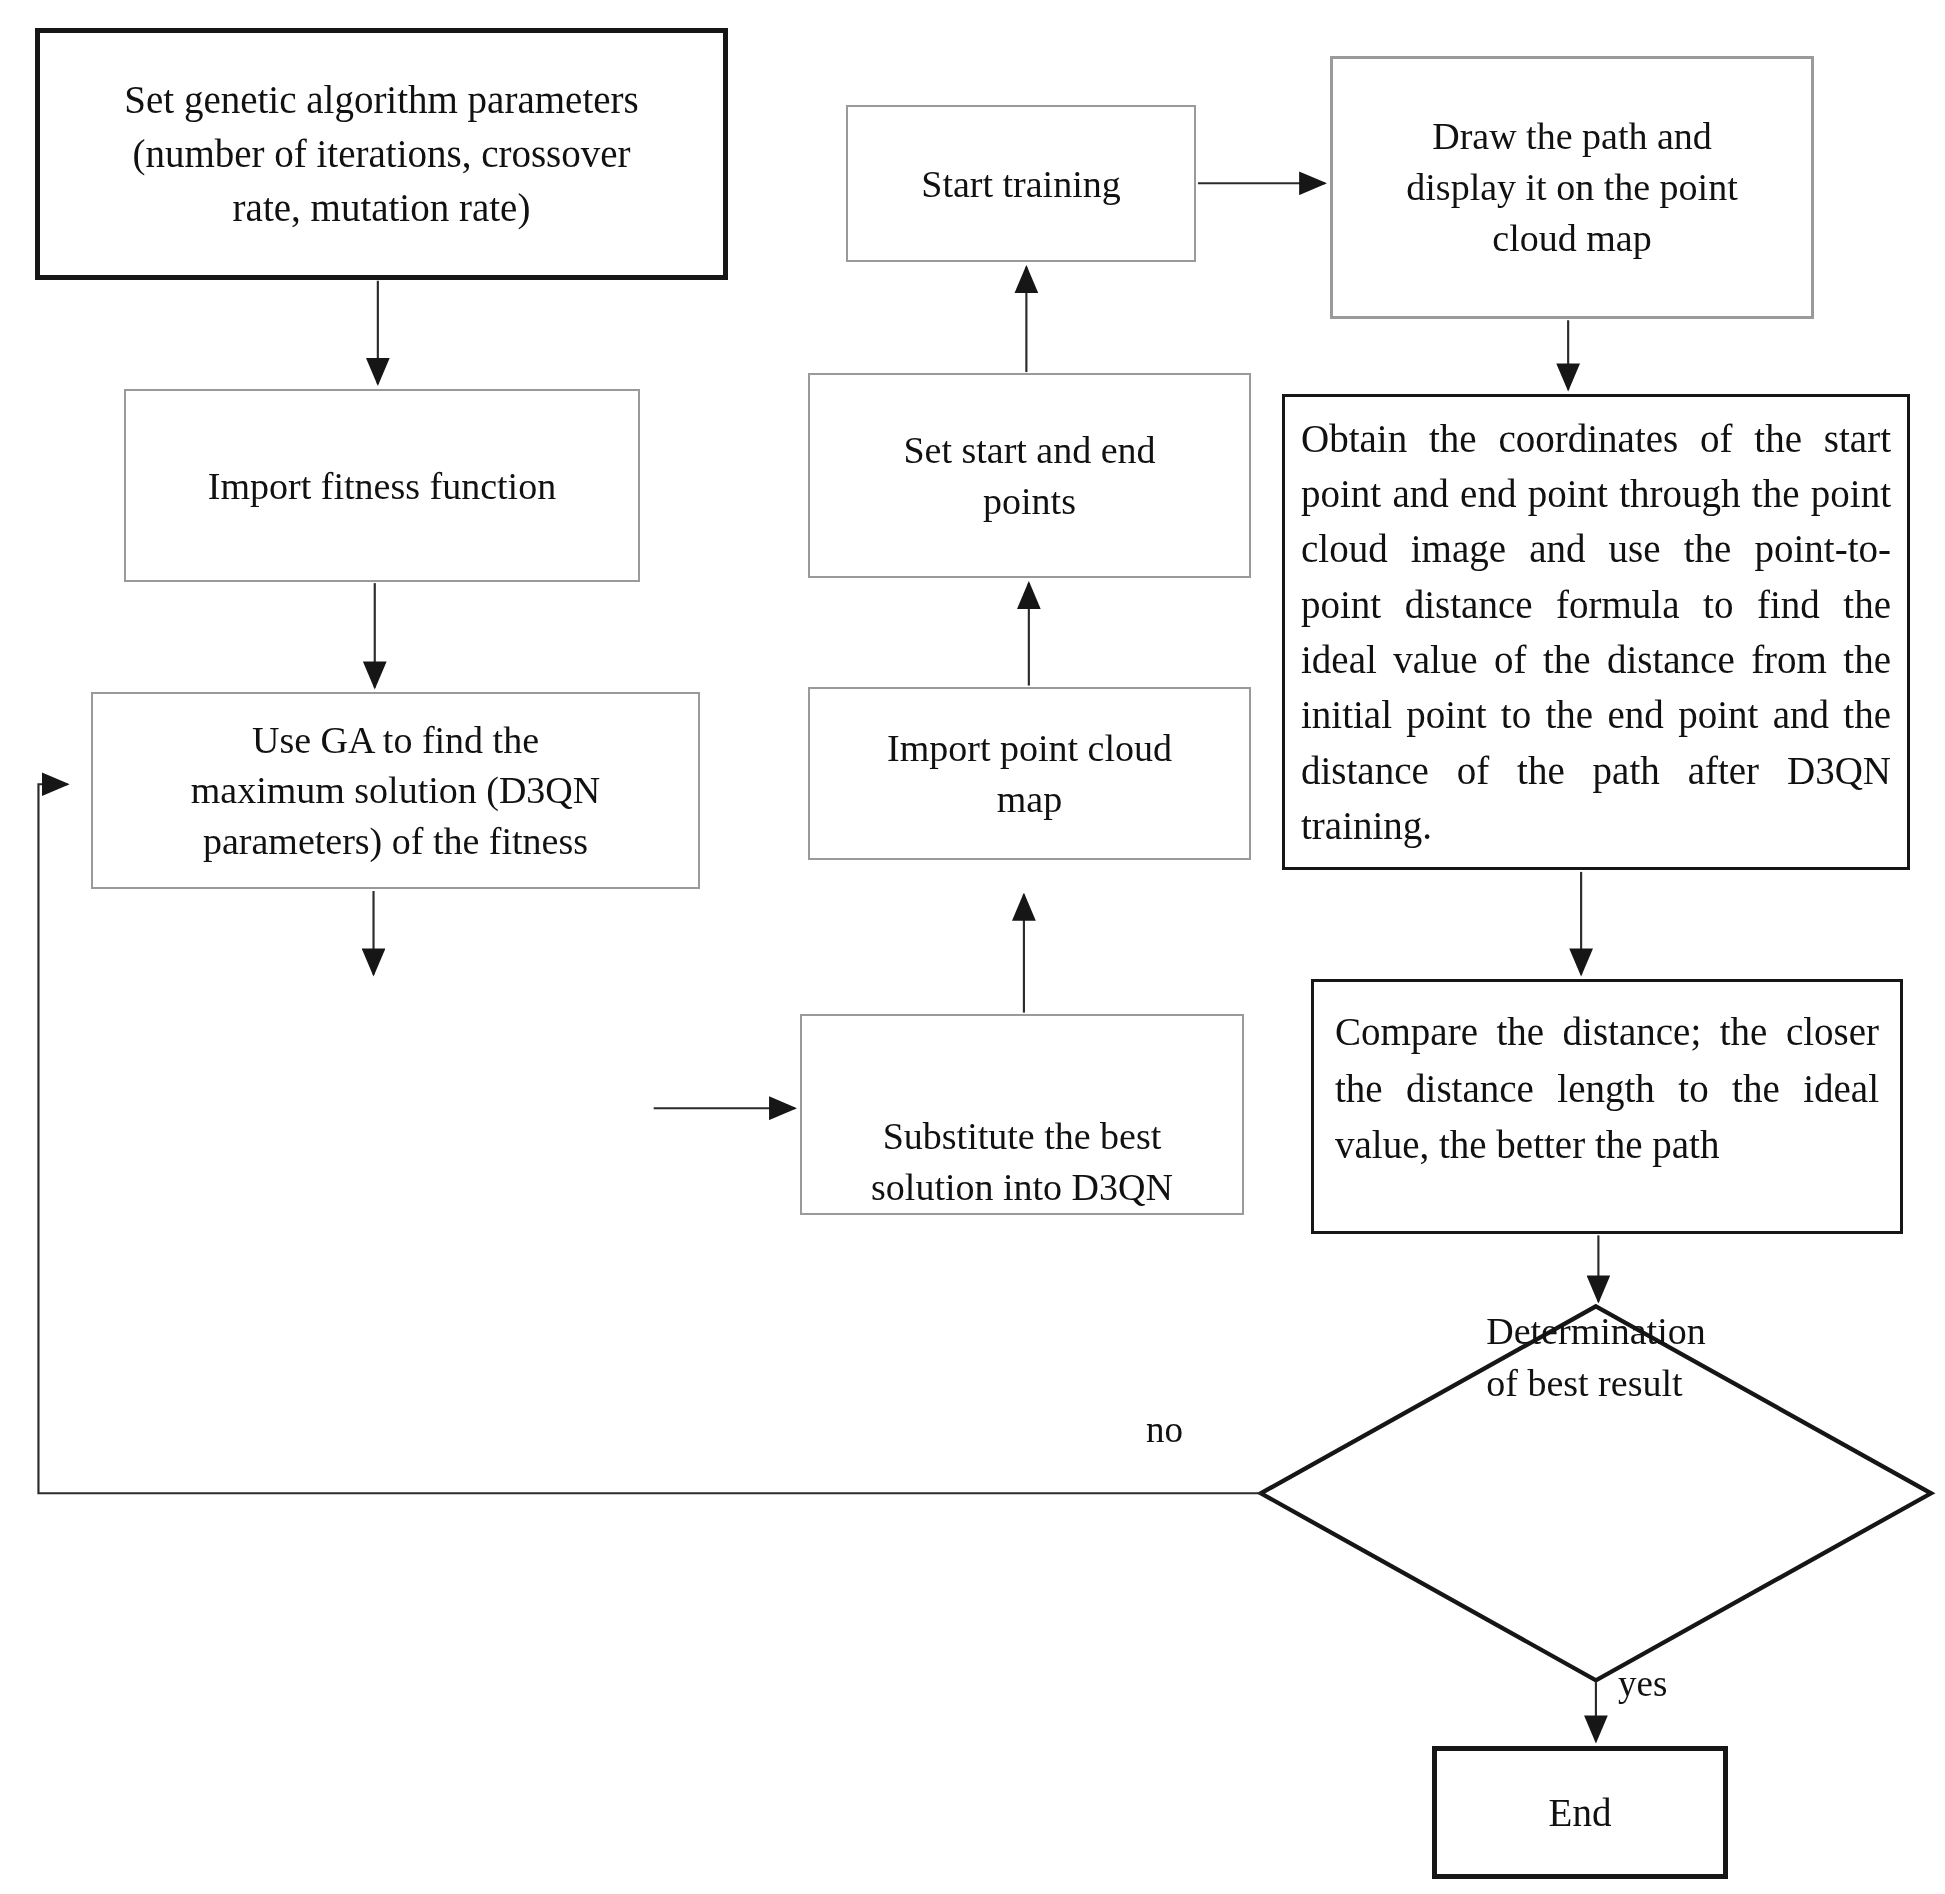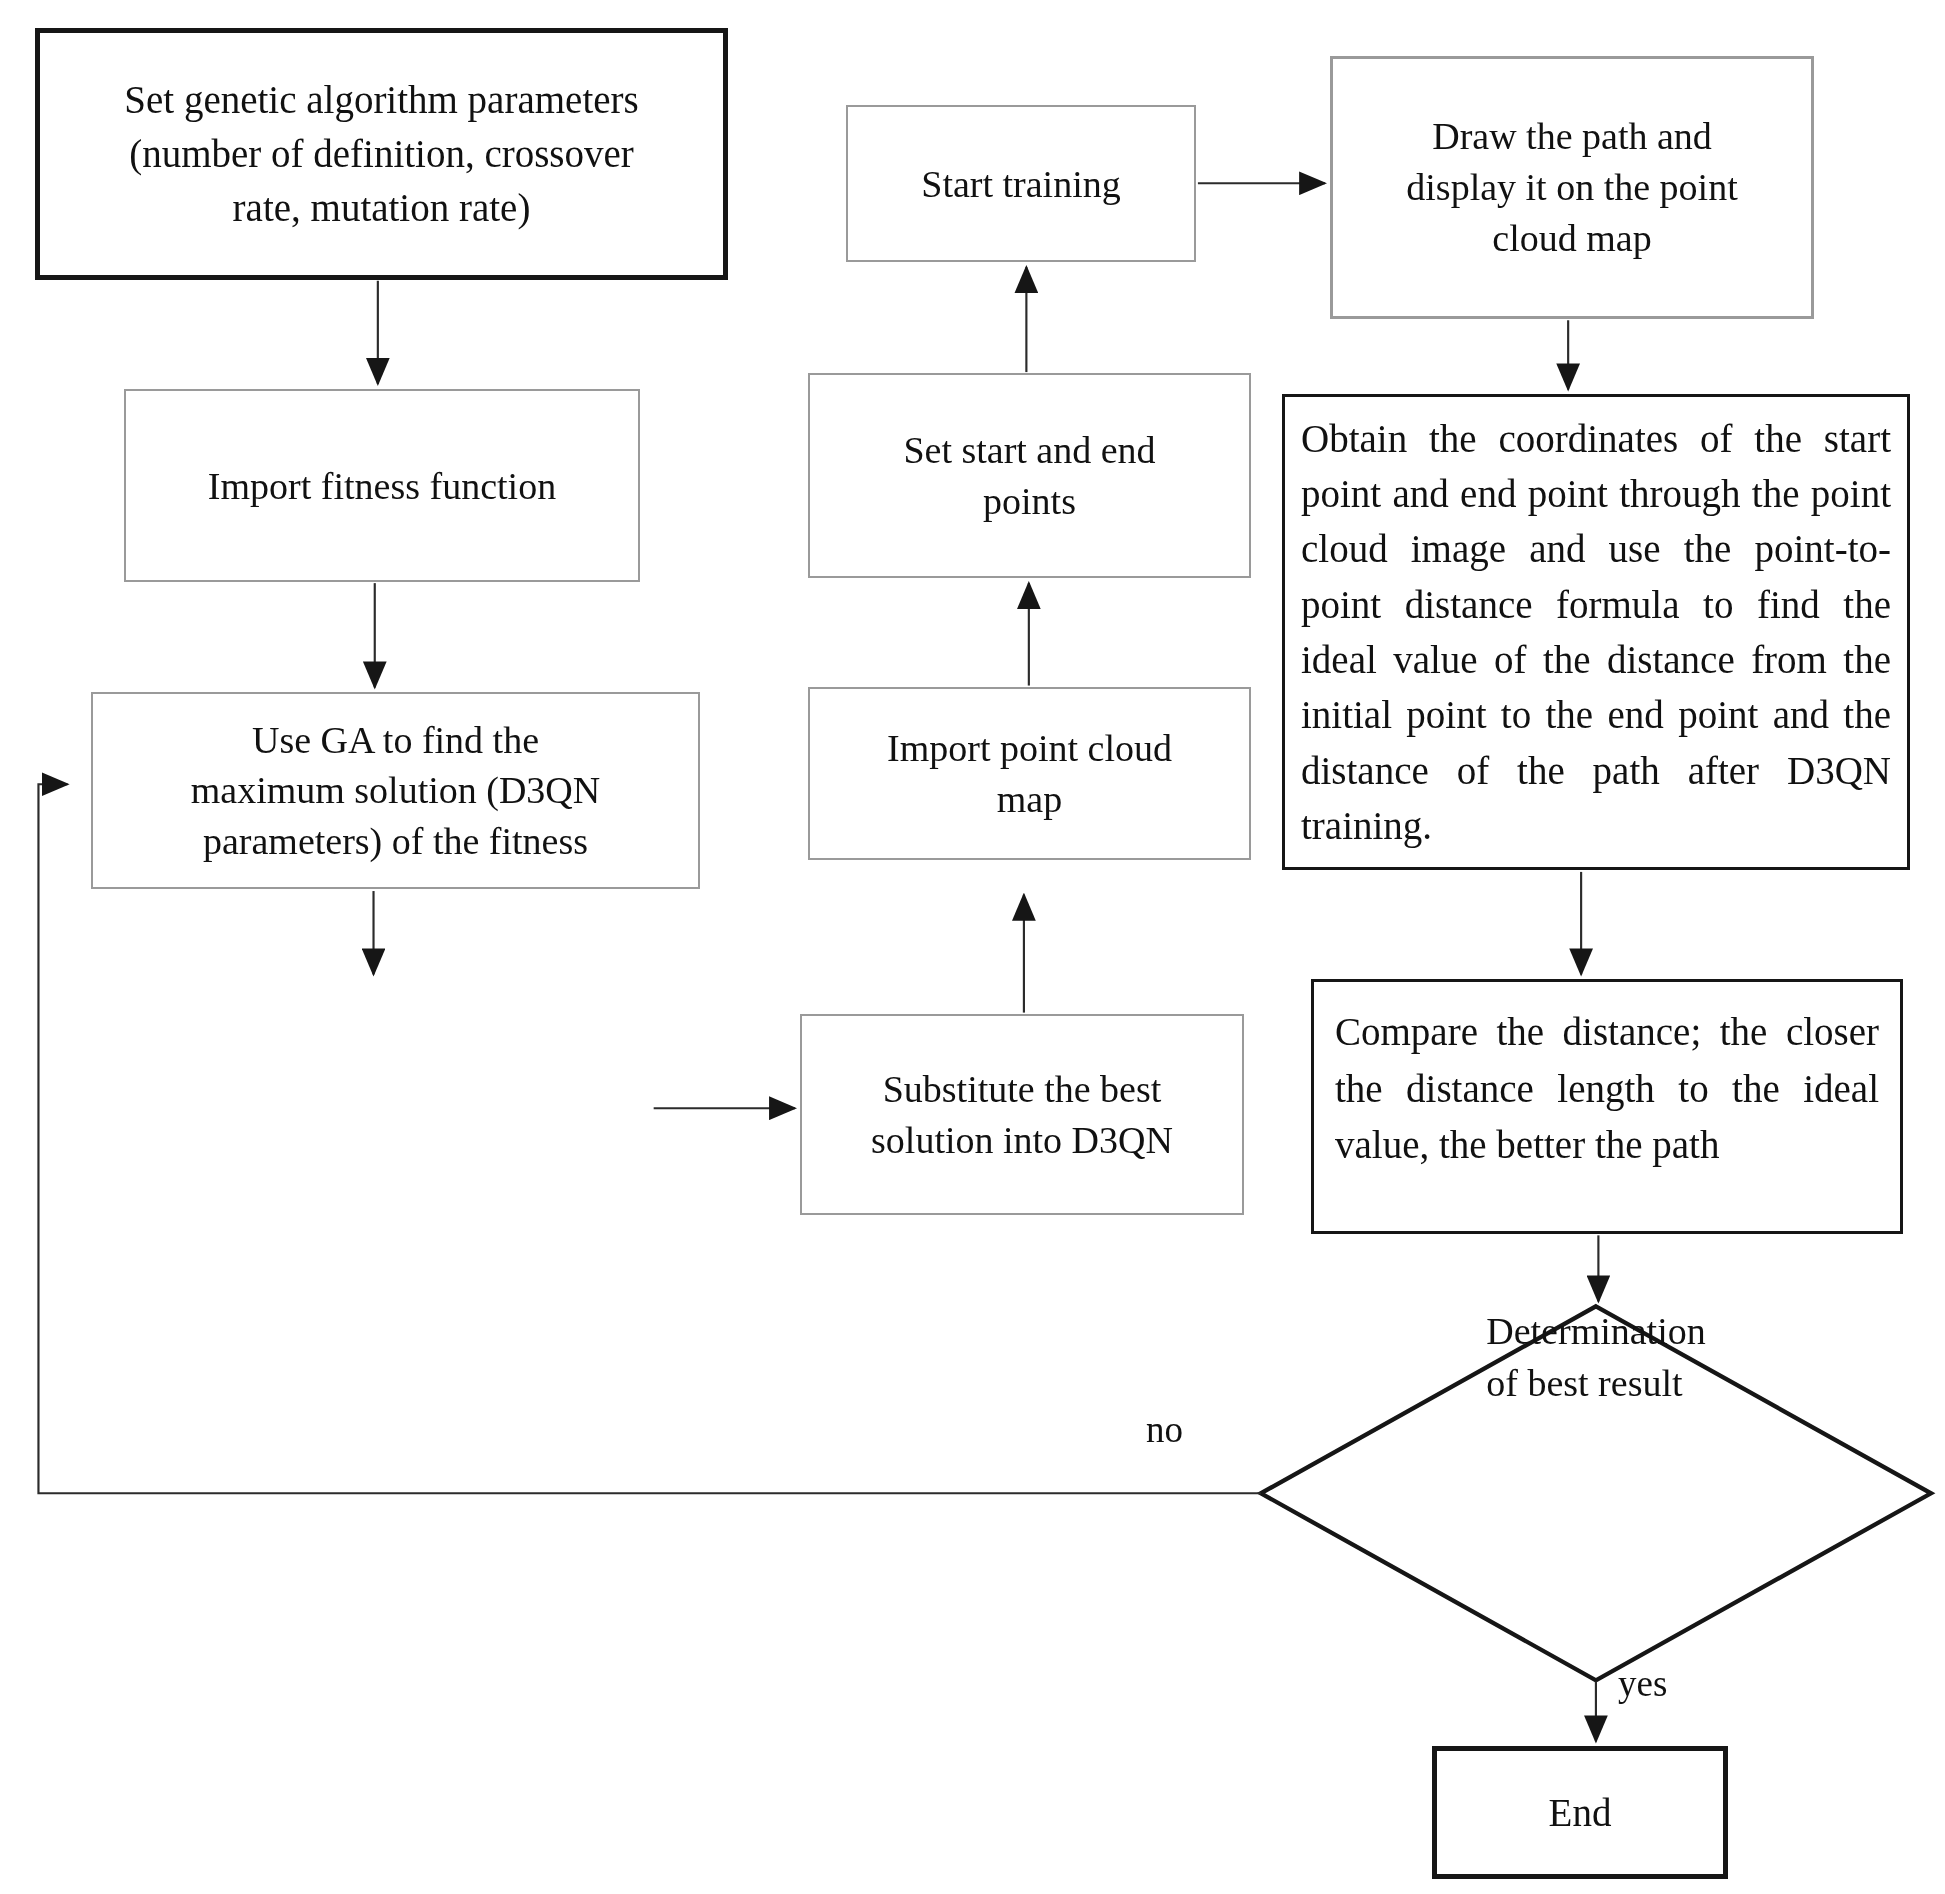--- a/index.html
+++ b/index.html
@@ -21,21 +21,21 @@
   .node-text{white-space:pre-line;display:block;width:100%;}
   .gray{border:2.5px solid #9a9a9a;}
   .black-thick{border:5.6px solid #161616;}
   .black-mid{border:3.7px solid #161616;}
   
   #n-a{left:35px;top:28px;width:693px;height:252px;font-size:39px;line-height:1.38;}
   #n-b{left:124px;top:389px;width:516px;height:193px;font-size:38px;}
   #n-c{left:72px;top:692px;width:609px;height:197px;font-size:38px;line-height:1.32;margin-left:19px;}
   #n-d{left:95px;top:979px;width:557px;height:258px;font-size:38px;line-height:1.34;}
   
-  #n-e{left:800px;top:1014px;width:444px;height:201px;font-size:38px;line-height:1.34;}
+  #n-e{left:800px;top:1014px;width:444px;height:201px;font-size:38px;line-height:1.34;align-items:flex-end;}
   #n-f{left:808px;top:687px;width:443px;height:173px;font-size:38px;line-height:1.34;}
   #n-g{left:808px;top:373px;width:443px;height:205px;font-size:38px;line-height:1.34;}
   #n-h{left:846px;top:105px;width:350px;height:157px;font-size:38px;}
   
   #n-i{left:1330px;top:56px;width:484px;height:263px;font-size:38px;line-height:1.34;border-width:3.1px;}
   #n-j{left:1282px;top:394px;width:628px;height:476px;font-size:39px;line-height:1.42;
        align-items:center;justify-content:flex-start;padding:13.6px 16px;border-width:3.1px;}
   #n-k{left:1311px;top:979px;width:592px;height:255px;font-size:39px;line-height:1.45;
        align-items:flex-start;justify-content:flex-start;padding:22px 21px;}
   .justify .node-text{text-align:justify;text-justify:inter-word;white-space:normal;}
@@ -78,21 +78,21 @@
     <line x1="1663" y1="603" x2="1663" y2="433" stroke="#2b2b2b" stroke-width="3.5" marker-end="url(#arr)"></line>
     <line x1="1941" y1="297" x2="2147" y2="297" stroke="#2b2b2b" stroke-width="3.5" marker-end="url(#arr)"></line>
     <line x1="2541" y1="519" x2="2541" y2="631" stroke="#2b2b2b" stroke-width="3.5" marker-end="url(#arr)"></line>
     <line x1="2562" y1="1413" x2="2562" y2="1579" stroke="#2b2b2b" stroke-width="3.5" marker-end="url(#arr)"></line>
     <line x1="2590" y1="2002" x2="2590" y2="2109" stroke="#2b2b2b" stroke-width="3.5" marker-end="url(#arr)"></line>
     <line x1="2586" y1="2725" x2="2586" y2="2822" stroke="#2b2b2b" stroke-width="3.5" marker-end="url(#arr)"></line>
   </svg>
 
   <div class="node black-thick" id="n-a">
     <span class="node-text">Set genetic algorithm parameters
-(number of definition, crossover
+(number of iterations, crossover
 rate, mutation rate)</span>
   </div>
   <div class="node gray" id="n-b">
     <span class="node-text">Import fitness function</span>
   </div>
   <div class="node gray" id="n-c">
     <span class="node-text">Use GA to find the
 maximum solution (D3QN
 parameters) of the fitness</span>
   </div>

